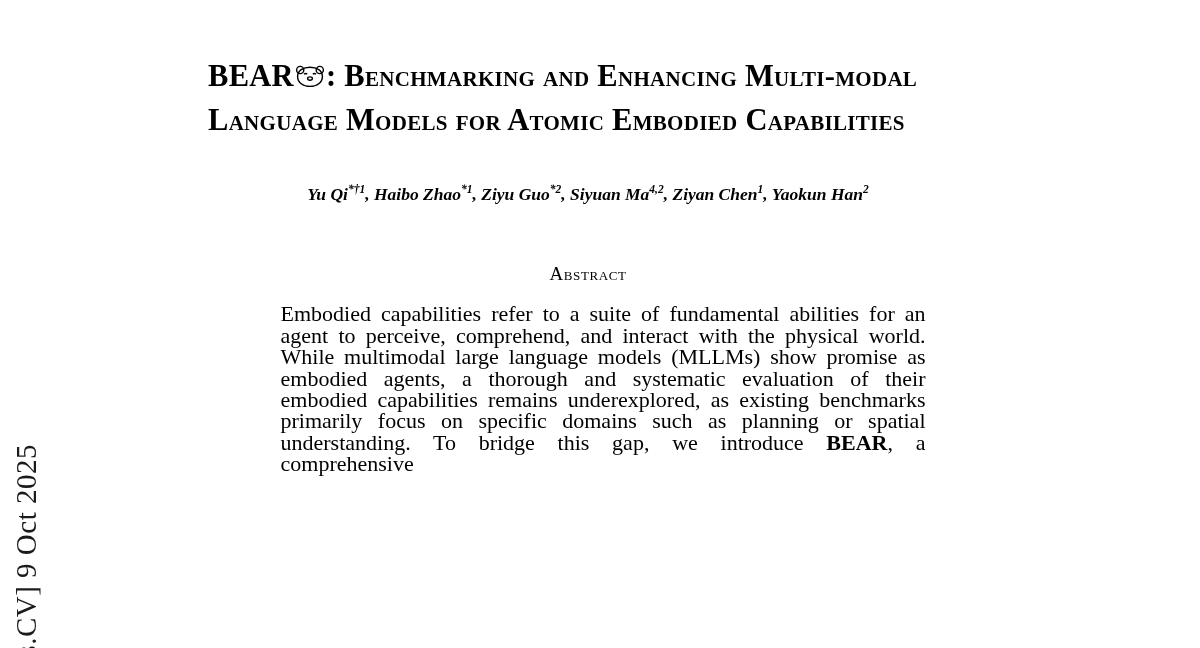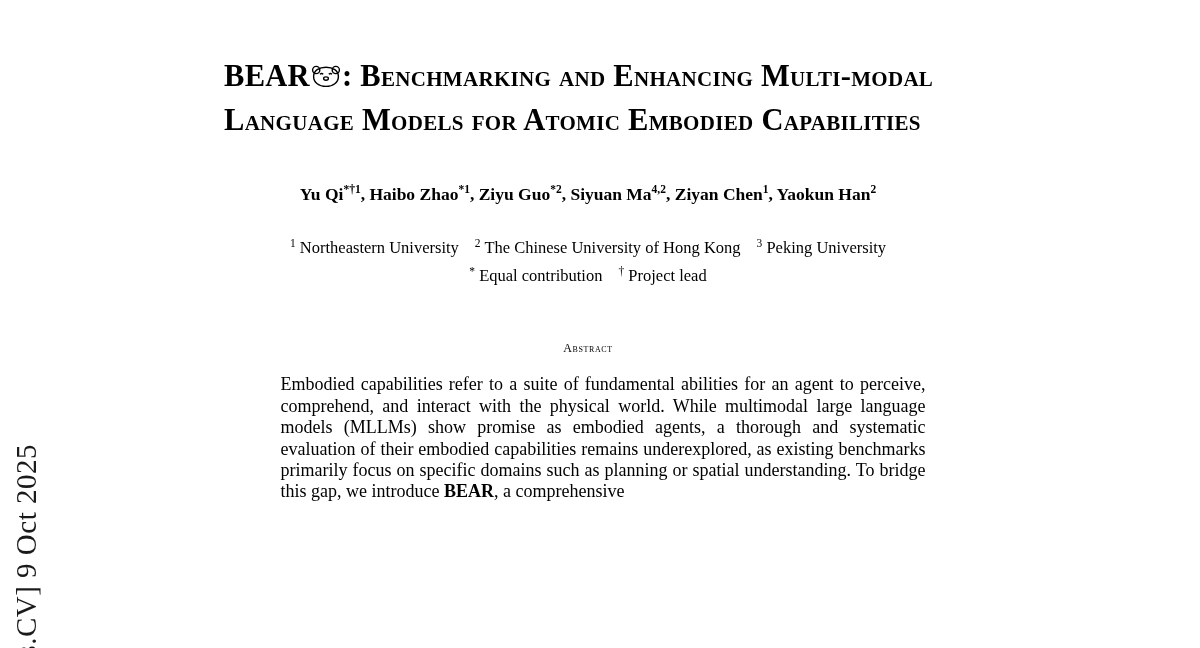--- a/index.html
+++ b/index.html
@@ -42,67 +42,67 @@
 
   .title {
     margin-top: 56px;
     font-family: "Liberation Serif", serif;
     font-size: 30.5px;
     line-height: 40px;
     font-variant: small-caps;
     letter-spacing: 0.3px;
     color: #000;
     width: 790px;
-    margin-left: 16px;
   }
   .title .bear-word {
     font-variant: normal;
     font-size: 30.5px;
   }
   .bear-logo {
     display: inline-block;
     vertical-align: -4px;
     margin: 0 1px;
   }
 
   .authors {
     margin-top: 34px;
     text-align: center;
     font-size: 17.5px;
     font-weight: bold;
     line-height: 30.5px;
     width: 760px;
+    font-style: italic;
   }
   .authors sup { font-weight: bold; font-size: 11.5px; }
 
   .affils {
     margin-top: 22px;
     text-align: center;
     font-size: 16.5px;
     line-height: 23.5px;
     width: 760px;
   }
   .affils sup { font-size: 11.5px; }
   .affil-item { white-space: nowrap; }
   .affil-row { display: block; }
   .affil-sep { display: inline-block; width: 16px; }
 
   .abstract-head {
     margin-top: 54px;
     text-align: center;
     font-variant: small-caps;
-    font-size: 12px;
+    font-size: 19px;
     letter-spacing: 0.6px;
     width: 760px;
   }
 
   .abstract-body {
     margin: 18px auto 0 auto;
     width: 645px;
-    font-size: 18px;
+    font-size: 22px;
     line-height: 21.4px;
     text-align: justify;
   }
   .abstract-body b { font-weight: bold; }
 </style>
 </head>
 <body>
 
 <div class="arxiv-stamp">cs.CV]  9 Oct 2025</div>
 
@@ -121,24 +121,18 @@
       </svg></span><span>: Benchmarking and Enhancing Multi-modal Language Models for Atomic Embodied Capabilities</span>
   </h1>
 
   <div class="authors">
     <div>
       Yu Qi<sup>*†1</sup>, Haibo Zhao<sup>*1</sup>, Ziyu Guo<sup>*2</sup>, Siyuan Ma<sup>4,2</sup>, Ziyan Chen<sup>1</sup>, Yaokun Han<sup>2</sup>
     </div>
   </div>
 
   <div class="affils">
-    <span class="affil-row">
-      <span class="affil-item"><sup>1</sup> Northeastern University</span><span class="affil-sep"></span><span class="affil-item"><sup>2</sup> The Chinese University of Hong Kong</span><span class="affil-sep"></span><span class="affil-item"><sup>3</sup> Peking University</span>
-    </span>
-    <span class="affil-row">
-      <span class="affil-item"><sup>*</sup> Equal contribution</span><span class="affil-sep"></span><span class="affil-item"><sup>†</sup> Project lead</span>
-    </span>
   </div>
 
   <div class="abstract-head">Abstract</div>
   <div class="abstract-body"><span>Embodied capabilities refer to a suite of fundamental abilities for an agent to perceive, comprehend, and interact with the physical world. While multimodal large language models (MLLMs) show promise as embodied agents, a thorough and systematic evaluation of their embodied capabilities remains underexplored, as existing benchmarks primarily focus on specific domains such as planning or spatial understanding. To bridge this gap, we introduce </span><b>BEAR</b><span>, a comprehensive</span></div>
 
 </div>
 
 </body></html>

